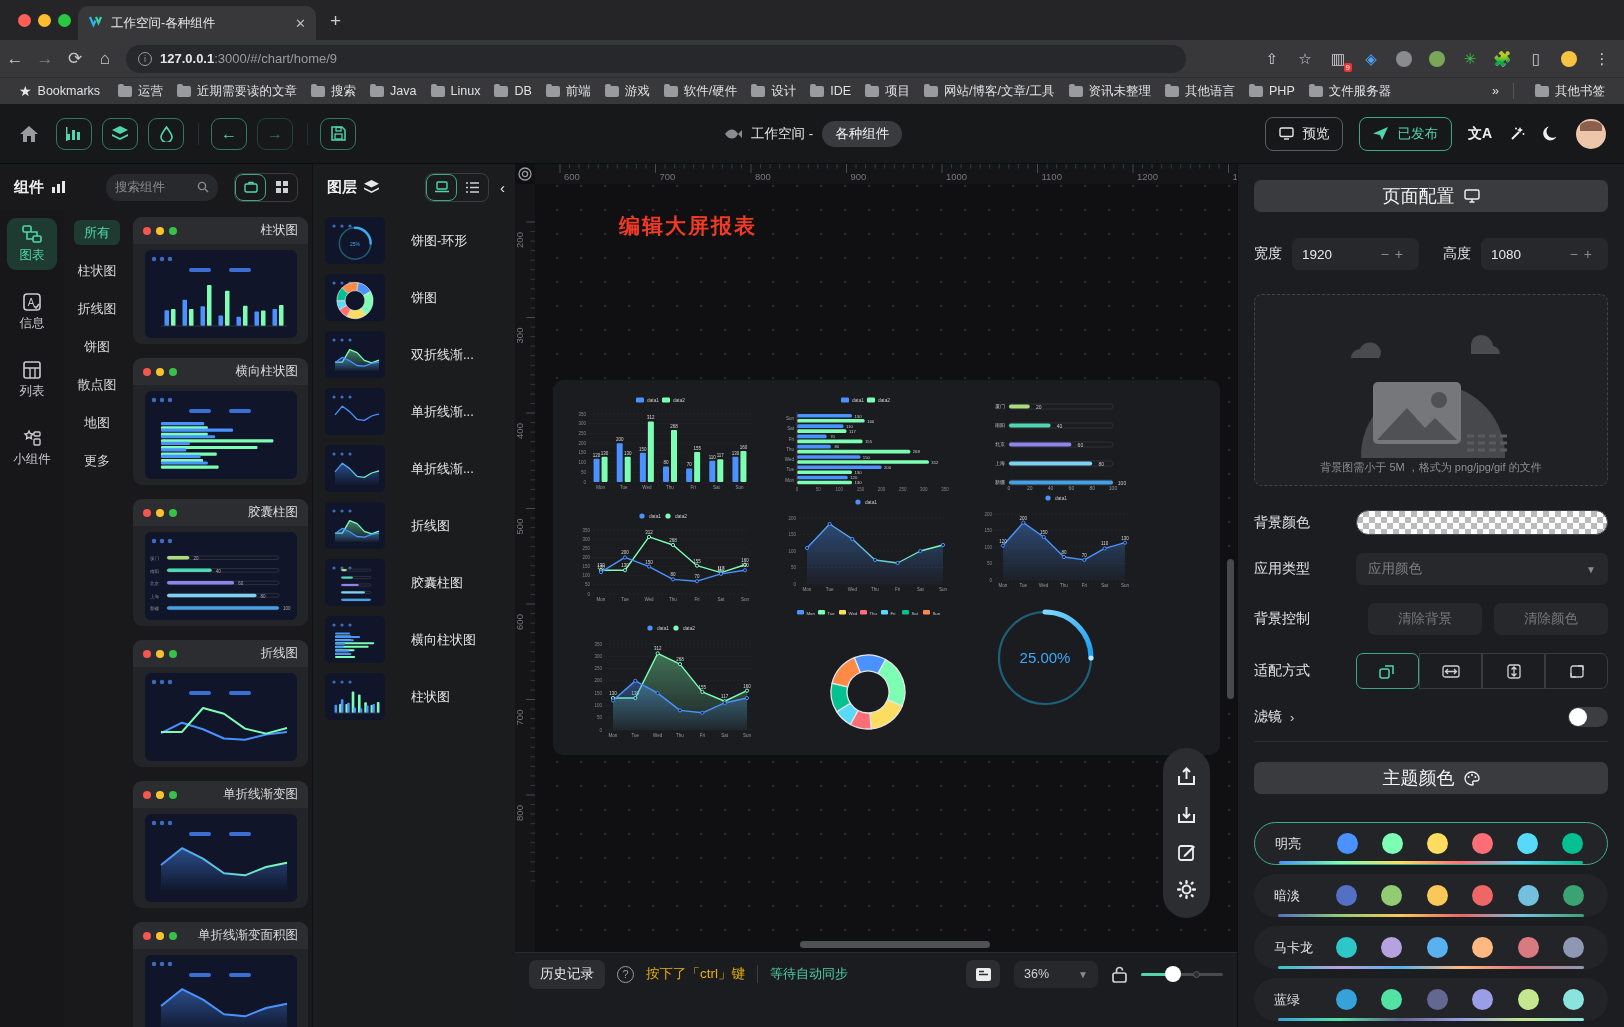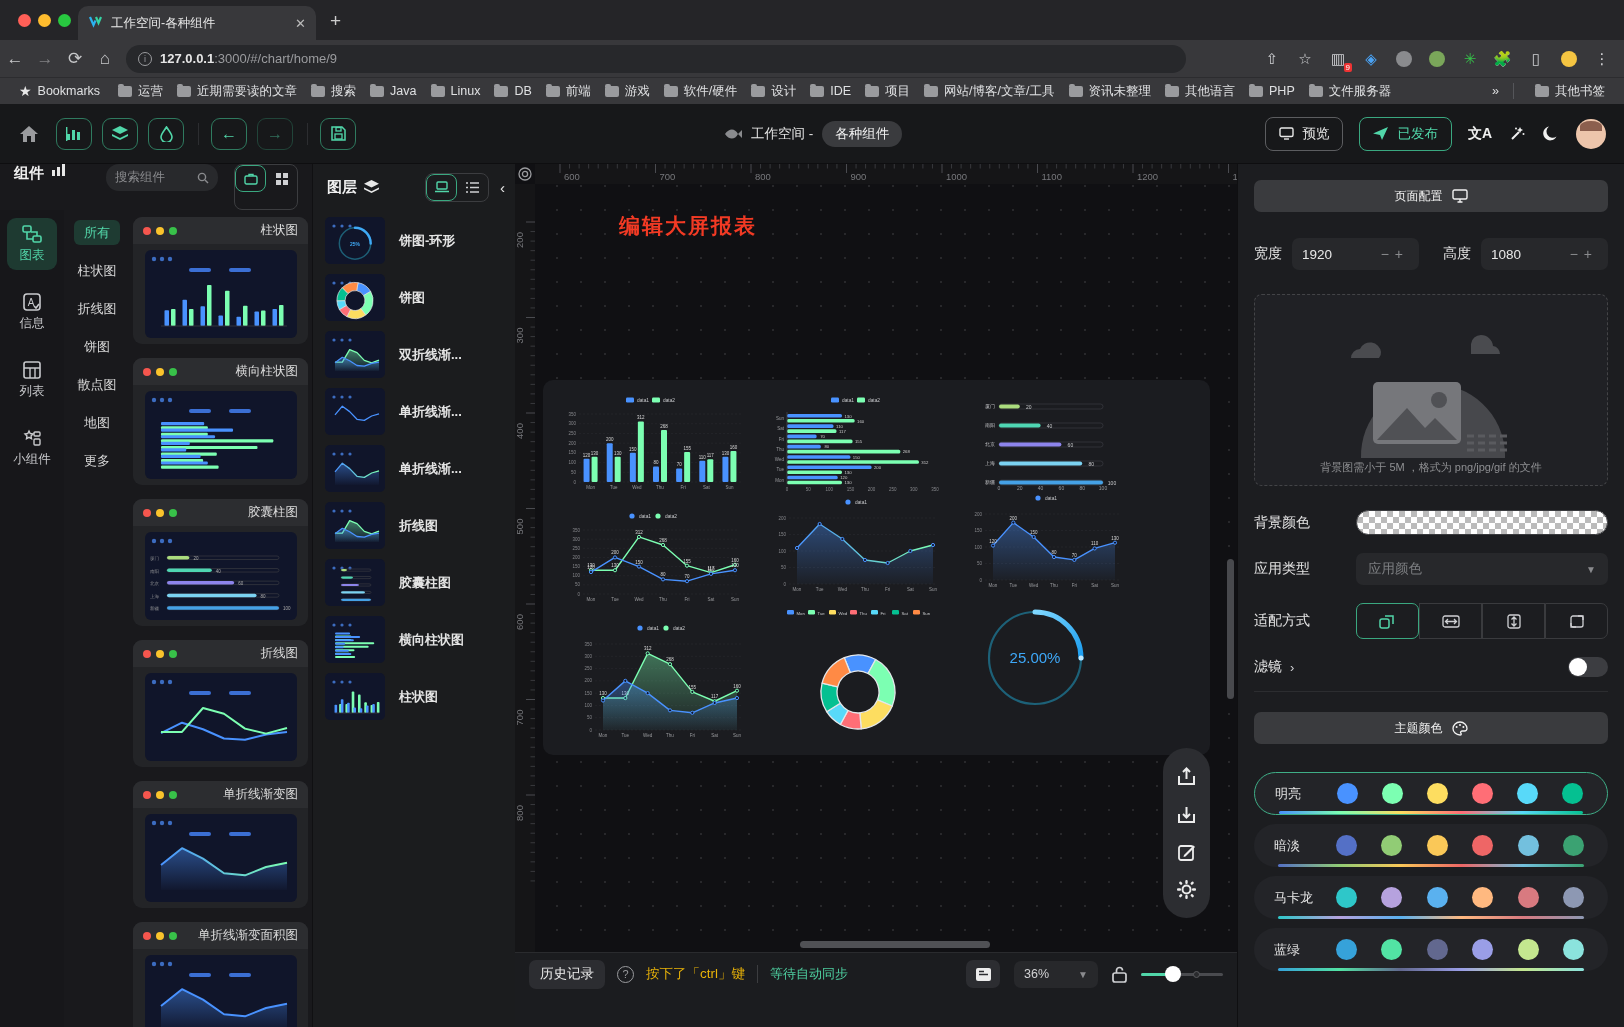--- a/index.html
+++ b/index.html
@@ -50,21 +50,21 @@
   .preview-btn { border:1px solid #5c5d60; border-radius:8px; height:34px; padding:0 13px; display:flex;
     align-items:center; gap:8px; color:#e8e8e8; font-size:13.5px; }
   .publish-btn { border:1px solid #3aa880; border-radius:8px; height:34px; padding:0 13px; display:flex;
     align-items:center; gap:8px; color:#51d6a9; font-size:13.5px; }
   .tb-ico { color:#f0f0f0; font-size:17px; }
   .avatar { width:30px; height:30px; border-radius:50%; background:#edc5ab; position:relative; overflow:hidden; }
   .avatar:before { content:""; position:absolute; left:4px; top:2px; width:22px; height:10px; border-radius:50% 50% 0 0; background:#8c5f4e; }
   
   .main { position:absolute; left:0; top:164px; width:100%; bottom:0; }
   .components { position:absolute; left:0; top:0; width:312px; height:100%; background:#19191c; }
-  .cp-header { position:absolute; left:0; top:0; width:100%; height:46px; display:flex; 
+  .cp-header { position:absolute; left:0; top:0; width:100%; height:46px; display:flex; align-items:center;
     padding:0 14px; gap:8px; }
   .cp-title { font-size:15px; font-weight:bold; color:#f0f0f0; }
   .search { margin-left:auto; width:112px; height:27px; background:#28292c; border-radius:13px; display:flex;
     align-items:center; padding:0 9px; gap:0; color:#8a8b8e; font-size:12.5px; }
   .toggle2 { display:flex; border:1px solid #3c3d40; border-radius:8px; overflow:hidden; margin-left:8px; }
   .tg { width:31px; height:27px; display:flex; align-items:center; justify-content:center; color:#cfd0d3; }
   .tg.on { border:1px solid #3aa880; border-radius:8px; color:#51d6a9; }
   .rail { position:absolute; left:0; top:46px; width:64px; bottom:0; background:#17171a; padding-top:8px; }
   .rail-item { width:50px; margin:0 auto 16px; padding:7px 0 6px; border-radius:9px; display:flex;
     flex-direction:column; align-items:center; gap:4px; color:#c9cacd; font-size:12.5px; }
@@ -78,33 +78,33 @@
   .card-h { height:27px; background:#2c2d30; display:flex; align-items:center; padding:0 10px; gap:5px; }
   .tdot { width:8px; height:8px; border-radius:50%; }
   .card-t { margin-left:auto; font-size:12.5px; color:#dcdcdc; }
   .card-b { height:100px; display:flex; align-items:center; justify-content:center; }
   .minibox { width:152px; height:88px; background:#10152a; border-radius:6px; }
   
   .layers { position:absolute; left:312px; top:0; width:203px; height:100%; background:#1b1c1e; border-left:1px solid #101012; }
   .ly-header { height:46px; display:flex; align-items:center; padding:0 10px 0 14px; gap:7px; }
   .ly-title { font-size:15px; font-weight:bold; color:#f0f0f0; }
   .ly-items { position:absolute; top:48px; left:0; right:0; bottom:0; overflow:hidden; }
-  .ly-item { height:57px; display:flex; align-items:center; padding:0 10px 0 12px; gap:14px;font-weight:bold; }
+  .ly-item { height:57px; display:flex; align-items:center; padding:0 10px 0 12px; gap:26px; }
   .thumbbox { width:60px; height:47px; background:#10152a; border-radius:5px; flex:none; }
   .ly-label { font-size:13px; color:#e4e4e4; white-space:nowrap; }
   
   .canvascol { position:absolute; left:515px; top:0; width:722px; height:100%; background:#101013; }
   .ruler-h { position:absolute; left:20px; top:0; right:0; height:20px; background:#151517; overflow:hidden; }
   .ruler-v { position:absolute; left:0; top:20px; width:20px; bottom:75px; background:#151517; overflow:hidden; }
   .ruler-corner { position:absolute; left:0; top:0; width:20px; height:20px; color:#9a9b9e; display:flex;
     align-items:center; justify-content:center; }
   .canvasview { position:absolute; left:20px; top:20px; right:0; bottom:75px; overflow:hidden;
     background-image:radial-gradient(#28282b 1.2px, transparent 1.2px); background-size:24px 24px; background-position:10px 14px; }
   .page-title { position:absolute; left:84px; top:28px; font-size:21px; font-weight:bold; color:#f23a24; letter-spacing:2px; }
-  .dashboard { position:absolute; left:8px; top:196px; width:667px; height:375px; background:#1b1c20; border-radius:10px; }
+  .dashboard { position:absolute; left:18px; top:196px; width:667px; height:375px; background:#1b1c20; border-radius:10px; }
   .dchart { position:absolute; }
   .fab { position:absolute; left:628px; top:564px; width:47px; height:170px; background:#2c2d31; border-radius:24px;
     display:flex; flex-direction:column; align-items:center; justify-content:space-around; padding:10px 0; }
   .fab .fico { color:#ececec; }
   .hscroll { position:absolute; left:265px; bottom:4px; width:190px; height:7px; background:#505155; border-radius:4px; }
   .vscroll { position:absolute; right:3px; top:375px; width:7px; height:140px; background:#48494d; border-radius:4px; }
   
   .statusbar { position:absolute; left:0; bottom:0; width:100%; height:75px; background:#1b1c1f; border-top:1px solid #2a2b2e; }
   .sb-row { height:42px; display:flex; align-items:center; padding:0 14px; gap:12px; }
   .hist { background:#2c2d31; border-radius:7px; height:29px; padding:0 11px; display:flex; align-items:center;
@@ -120,21 +120,21 @@
     justify-content:space-between; padding:0 10px; font-size:12.5px; color:#d2d2d4; }
   .zoomsel .chev { color:#8a8b8e; font-size:10px; }
   .slider { position:relative; width:82px; height:16px; }
   .slider .track { position:absolute; left:0; right:0; top:7px; height:3px; background:#4a4b4f; border-radius:2px; }
   .slider .fill { position:absolute; left:0; width:32px; top:7px; height:3px; background:#51d6a9; border-radius:2px; }
   .slider .knob { position:absolute; left:24px; top:0; width:16px; height:16px; background:#fff; border-radius:50%; }
   .slider .mid { position:absolute; left:52px; top:5px; width:7px; height:7px; background:#2a2b2e; border:1.5px solid #5a5b5e; border-radius:50%; }
   
   .rightpanel { position:absolute; right:0; top:0; width:387px; height:100%; background:#1c1d20; border-left:1px solid #0f0f11; padding:16px 16px 0; }
   .rp-head { height:32px; background:#3a3b3e; border-radius:7px; display:flex; align-items:center; justify-content:center;
-    gap:9px; font-size:12px; color:#f2f2f2; margin-bottom:26px; }
+    gap:9px; font-size:18px; color:#f2f2f2; margin-bottom:26px; }
   .wh-row { display:flex; align-items:center; gap:10px; margin-bottom:24px; }
   .wh-label { font-size:14px; color:#e4e4e4; flex:none; }
   .numctl { flex:1; height:32px; background:#27282b; border-radius:7px; display:flex; align-items:center; padding:0 10px; }
   .numctl .val { font-size:13.5px; color:#e8e8e8; }
   .numctl .pm { margin-left:auto; color:#8a8b8e; font-size:14px; letter-spacing:6px; }
   .upload { height:192px; border:1.5px dashed #434447; border-radius:8px; background:#202125; position:relative;
     display:flex; flex-direction:column; align-items:center; justify-content:flex-end; padding-bottom:10px; margin-bottom:24px; }
   .upload-hint { font-size:11px; color:#8e8f92; }
   .rp-row { display:flex; align-items:center; margin-bottom:18px; }
   .rp-label { width:102px; font-size:14px; color:#e4e4e4; flex:none; }
@@ -1445,20 +1445,25 @@
         <span class="rp-label">背景颜色</span>
         <span class="checker"></span>
       </div>
       <div class="rp-row">
         <span class="rp-label">应用类型</span>
         <span class="select">
             <span>应用颜色</span>
             <span style="font-size:10px;color:#8a8b8e">▼</span>
           </span>
       </div>
+      <div class="rp-row" style="gap:12px">
+        <span class="rp-label">背景控制</span>
+        <span class="ghostbtn">清除背景</span>
+        <span class="ghostbtn">清除颜色</span>
+      </div>
       <div class="rp-row">
         <span class="rp-label">适配方式</span>
         <div class="fitgroup">
           <span class="fit on">
             <svg width="17" height="15" viewBox="0 0 17 15">
                 <rect x="1" y="5" width="9" height="9" rx="2" fill="none" stroke="#51d6a9" stroke-width="1.5"></rect>
                 <path d="M6 2 H14 V10" fill="none" stroke="#51d6a9" stroke-width="1.5"></path>
               </svg>
           </span>
           <span class="fit">

